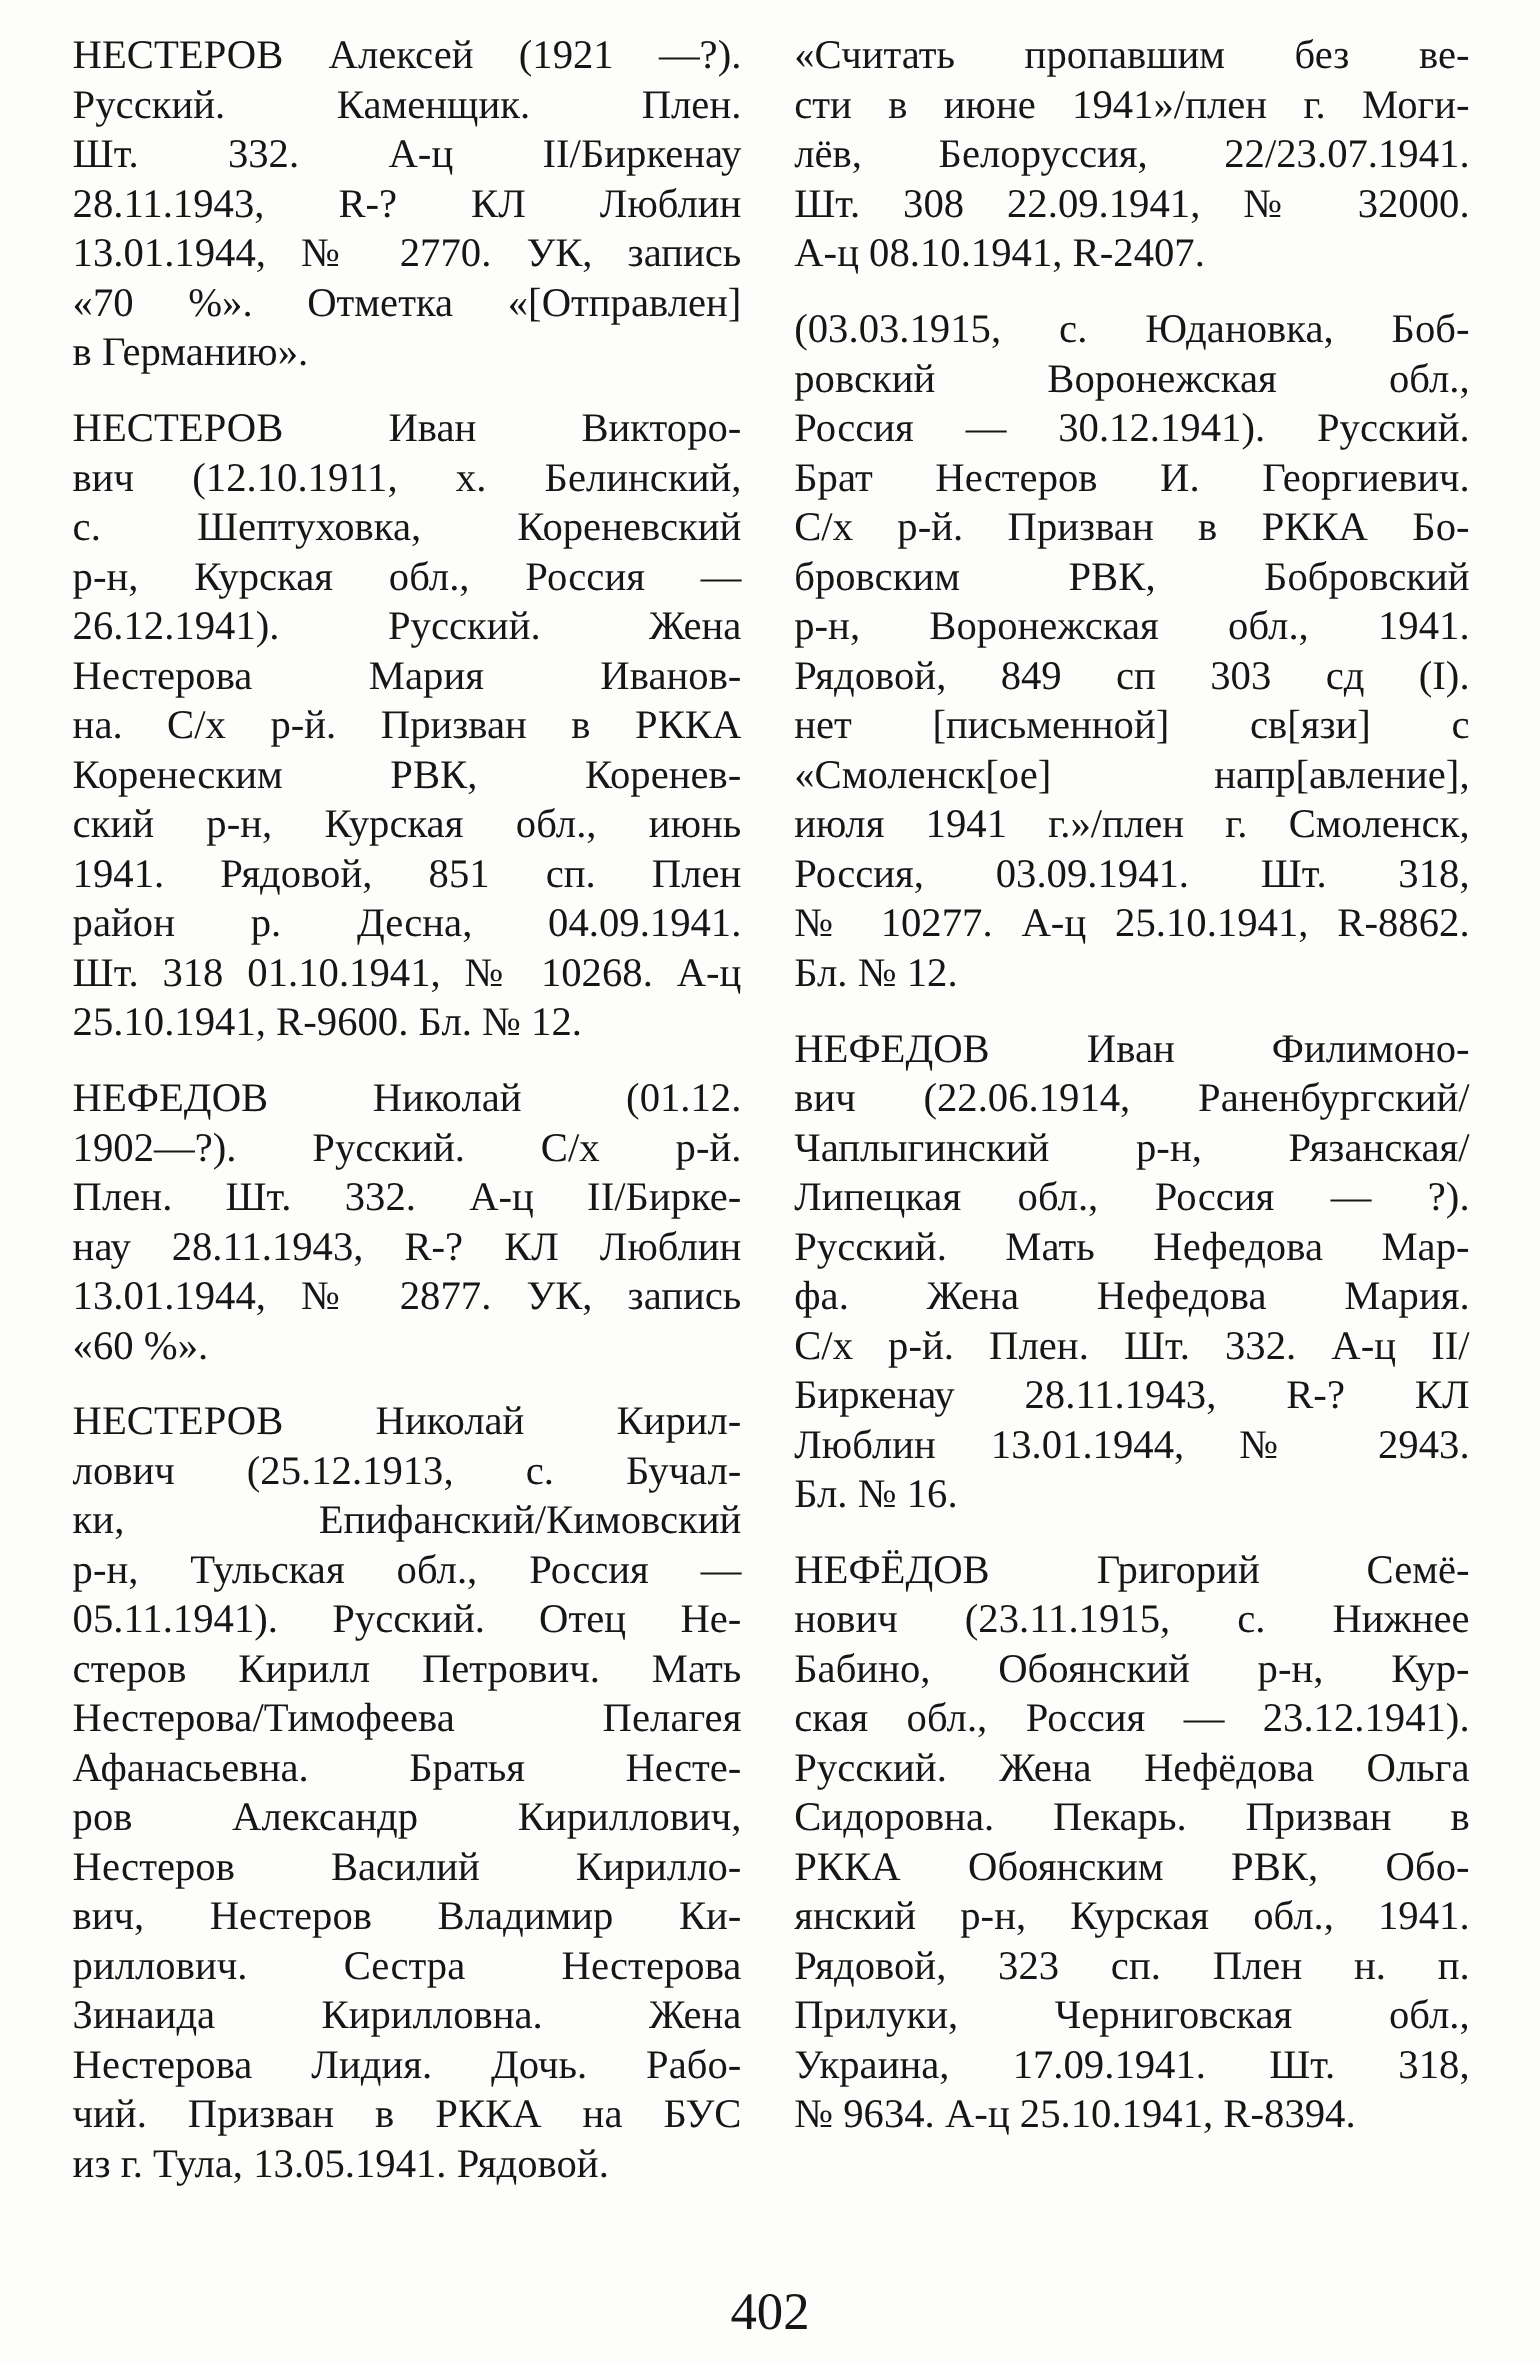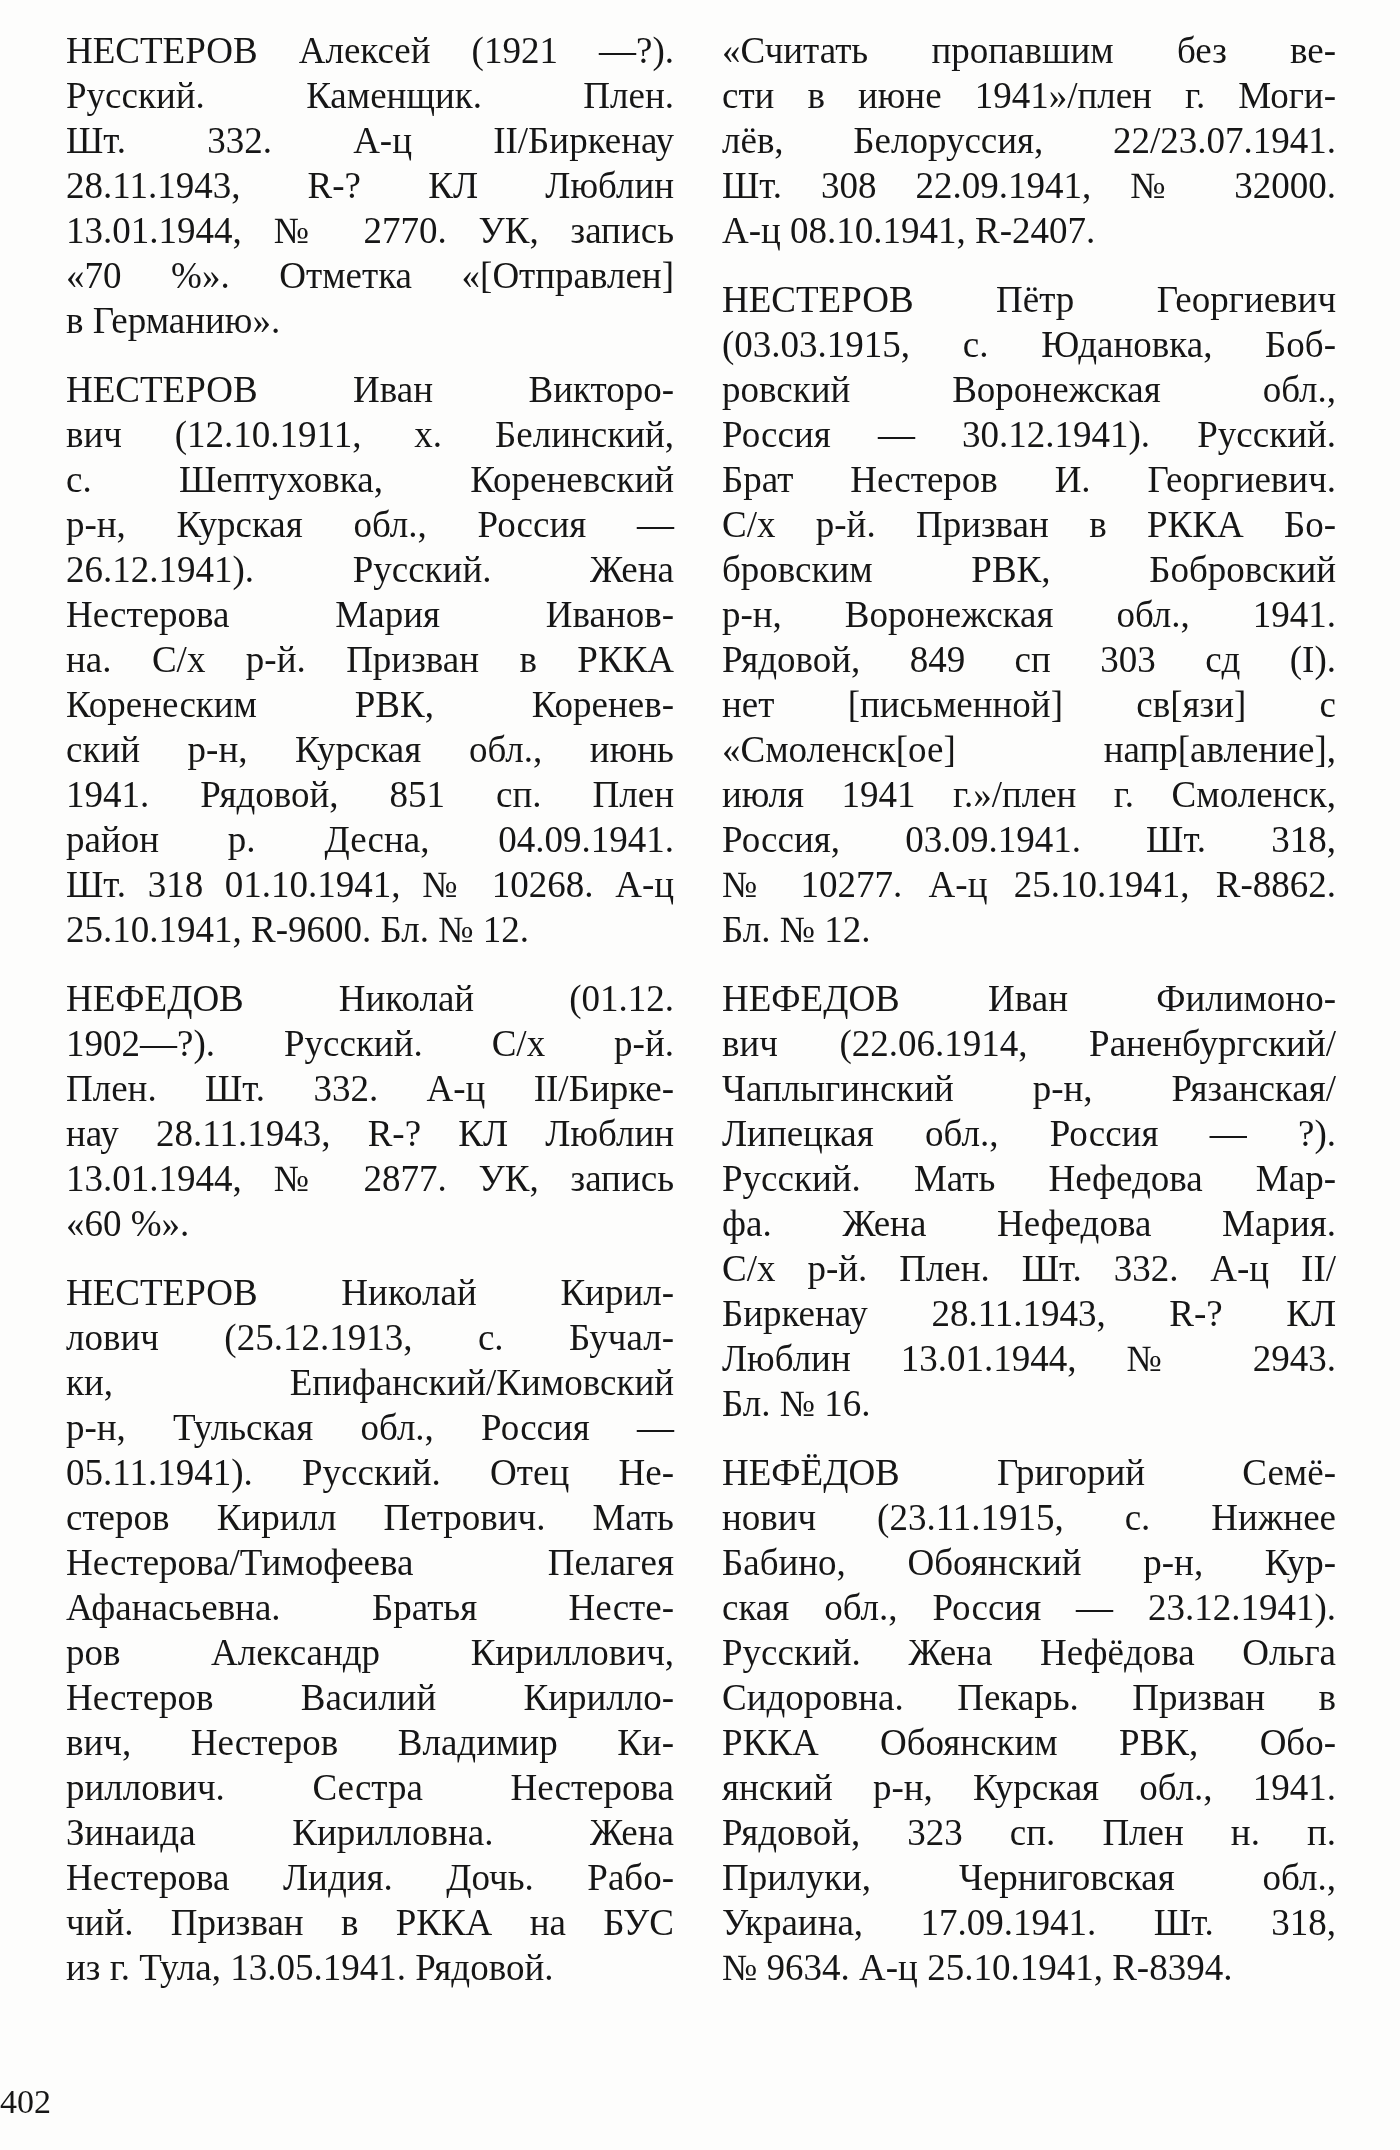--- a/index.html
+++ b/index.html
@@ -33,22 +33,22 @@
     text-align: justify;
     text-align-last: left;
   }
   .seg-b { font-weight: 400; }
   .seg-r { font-weight: 400; }
   .page-number {
     position: absolute;
     top: 2082px;
     left: 0;
     width: 1400px;
-    text-align: left;
-    font-size: 34px;
+    text-align: center;
+    font-size: 48px;
     line-height: 40px;
   }
 </style>
 </head>
 <body>
 
 <div id="col-left" class="column">
     <div class="entry">
       <div class="line"><span class="seg-b">НЕСТЕРОВ Алексей </span><span class="seg-r">(1921 —?).</span></div>
       <div class="line"><span class="seg-r">Русский. Каменщик. Плен.</span></div>
@@ -102,21 +102,20 @@
   </div>
 <div id="col-right" class="column">
     <div class="entry">
       <div class="line"><span class="seg-r">«Считать пропавшим без ве-</span></div>
       <div class="line"><span class="seg-r">сти в июне 1941»/плен г. Моги-</span></div>
       <div class="line"><span class="seg-r">лёв, Белоруссия, 22/23.07.1941.</span></div>
       <div class="line"><span class="seg-r">Шт. 308 22.09.1941, № 32000.</span></div>
       <div class="line last"><span class="seg-r">А-ц 08.10.1941, R-2407.</span></div>
     </div>
     <div class="entry">
-      <div class="line"><span class="seg-b">НЕСТЕРОВ Пётр Георгиевич</span></div>
       <div class="line"><span class="seg-r">(03.03.1915, с. Юдановка, Боб-</span></div>
       <div class="line"><span class="seg-r">ровский Воронежская обл.,</span></div>
       <div class="line"><span class="seg-r">Россия — 30.12.1941). Русский.</span></div>
       <div class="line"><span class="seg-r">Брат Нестеров И. Георгиевич.</span></div>
       <div class="line"><span class="seg-r">С/х р-й. Призван в РККА Бо-</span></div>
       <div class="line"><span class="seg-r">бровским РВК, Бобровский</span></div>
       <div class="line"><span class="seg-r">р-н, Воронежская обл., 1941.</span></div>
       <div class="line"><span class="seg-r">Рядовой, 849 сп 303 сд (I).</span></div>
       <div class="line"><span class="seg-r">нет [письменной] св[язи] с</span></div>
       <div class="line"><span class="seg-r">«Смоленск[ое] напр[авление],</span></div>

